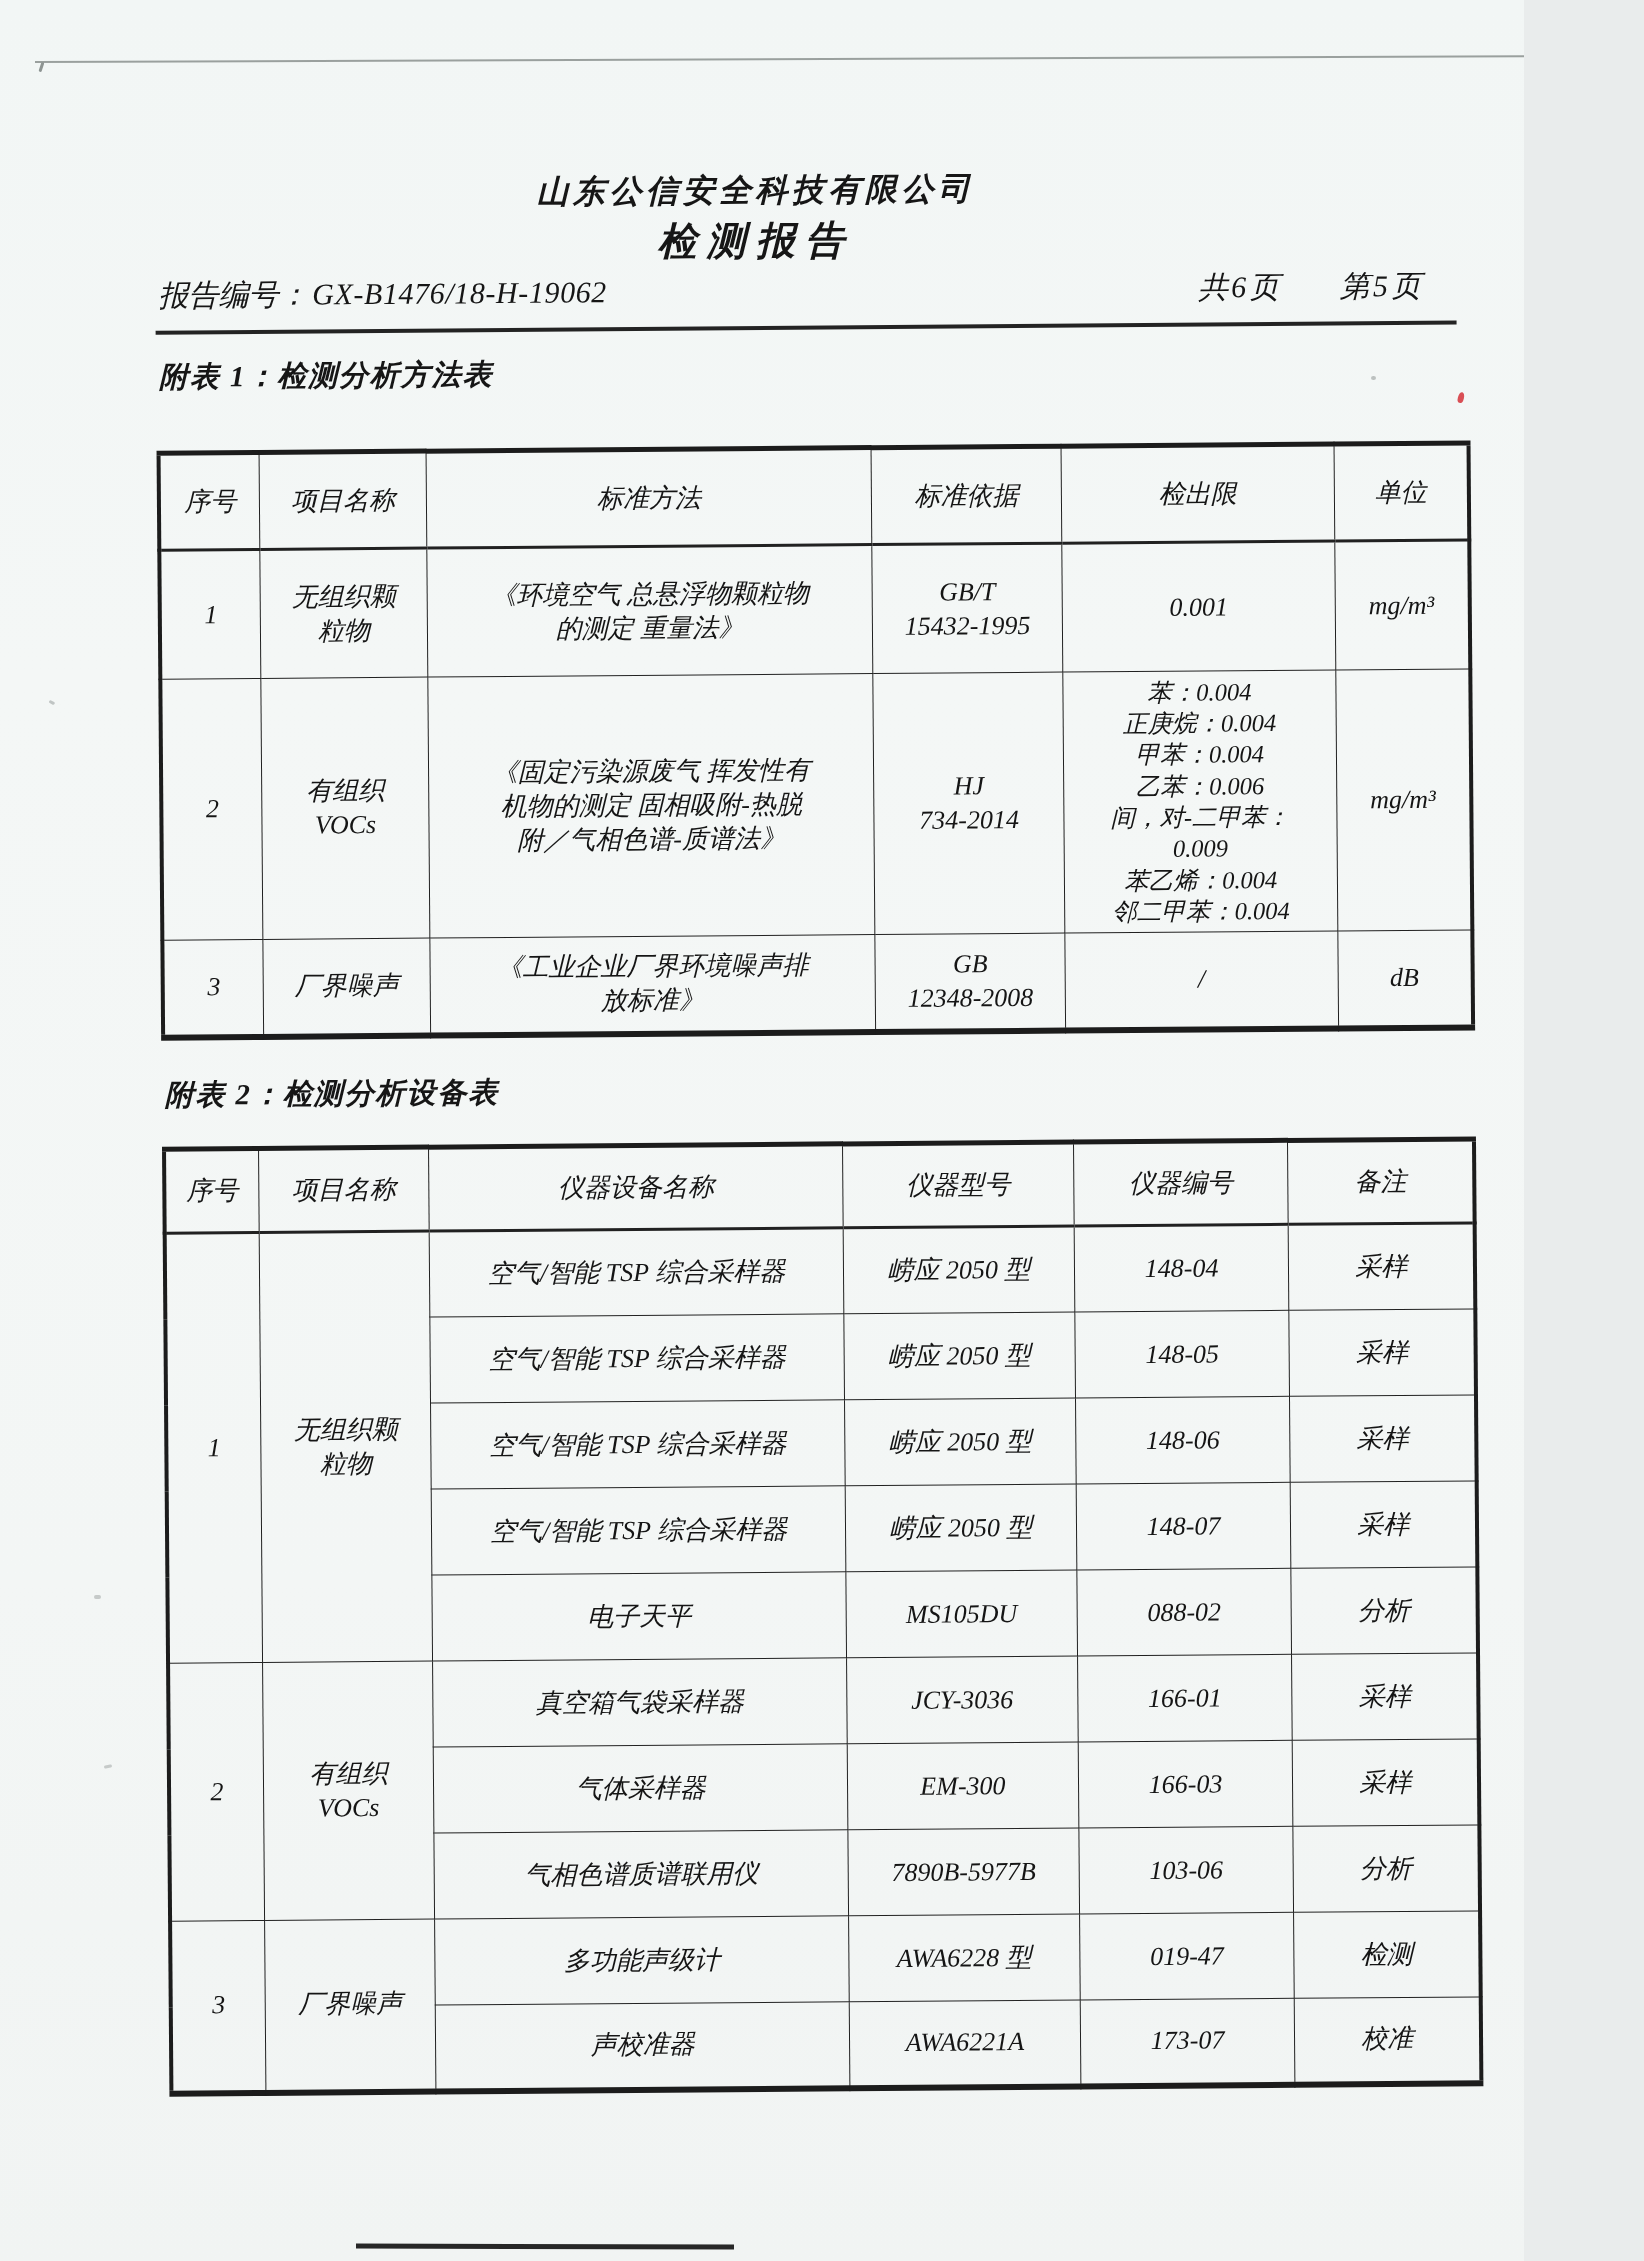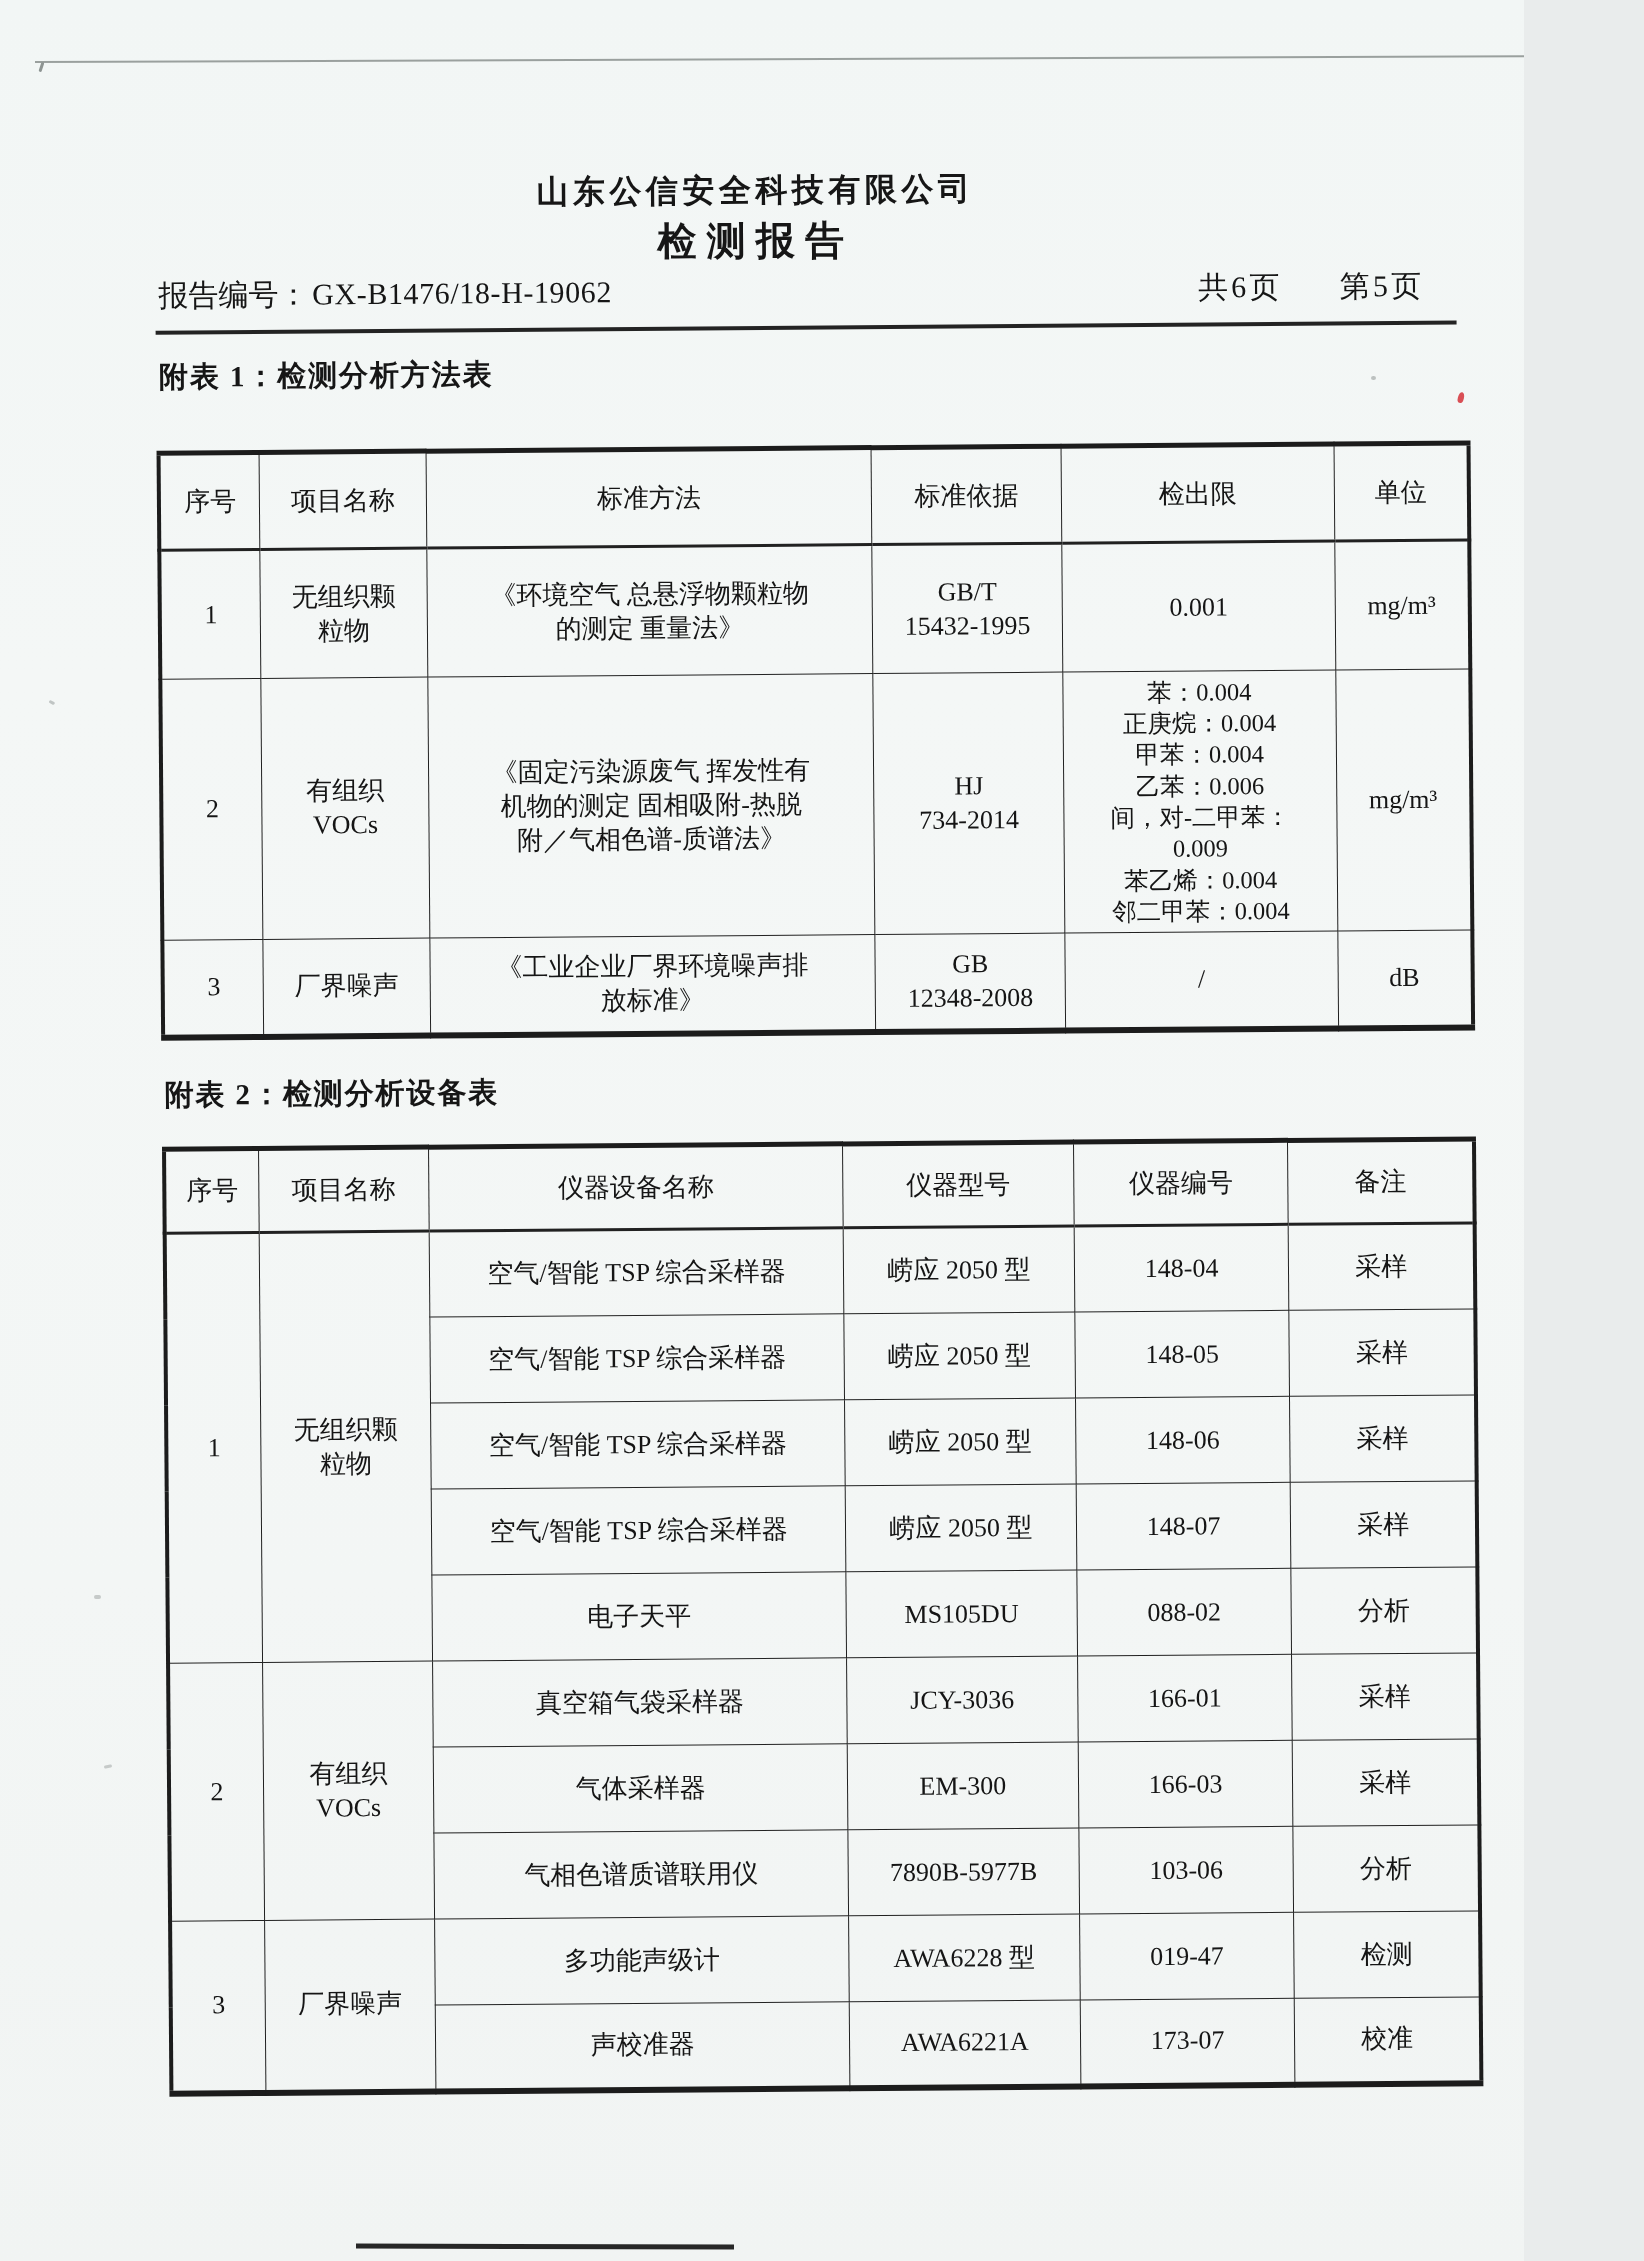--- a/index.html
+++ b/index.html
@@ -1,19 +1,19 @@
 <!DOCTYPE html>
 <html style="font-size:10.3px"><head>
 <meta charset="utf-8">
 <style>
   html,body{margin:0;padding:0;background:#e9ecec;}
   .page{
     position:relative;width:1524px;height:2261px;overflow:hidden;
     background:linear-gradient(180deg,#f2f6f5 0%,#f4f7f6 30%,#f3f6f5 70%,#f1f4f3 100%);
-    font-family:"Liberation Serif","DejaVu Serif",serif;color:#161616;
+    font-family:"Liberation Serif","DejaVu Serif",serif;color:#161616;font-style:italic;
   }
   .content{position:absolute;inset:0;transform:rotate(-0.45deg);transform-origin:50% 45%;}
   .company{position:absolute;top:169px;left:0;width:100%;text-align:center;
     font-size:32px;font-weight:bold;letter-spacing:4.5px;}
   .doc-title{position:absolute;top:214px;left:0;width:100%;text-align:center;
     font-size:39px;font-weight:bold;letter-spacing:10.3px;}
   .report-line{position:absolute;top:271px;left:164px;width:1301px;display:flex;
     align-items:baseline;font-size:30px;}
   .report-line .num{margin-left:3.9px;letter-spacing:0.6px;}
   .pages{margin-left:auto;display:flex;gap:57px;font-size:30px;letter-spacing:3.2px;padding-right:35px;}

